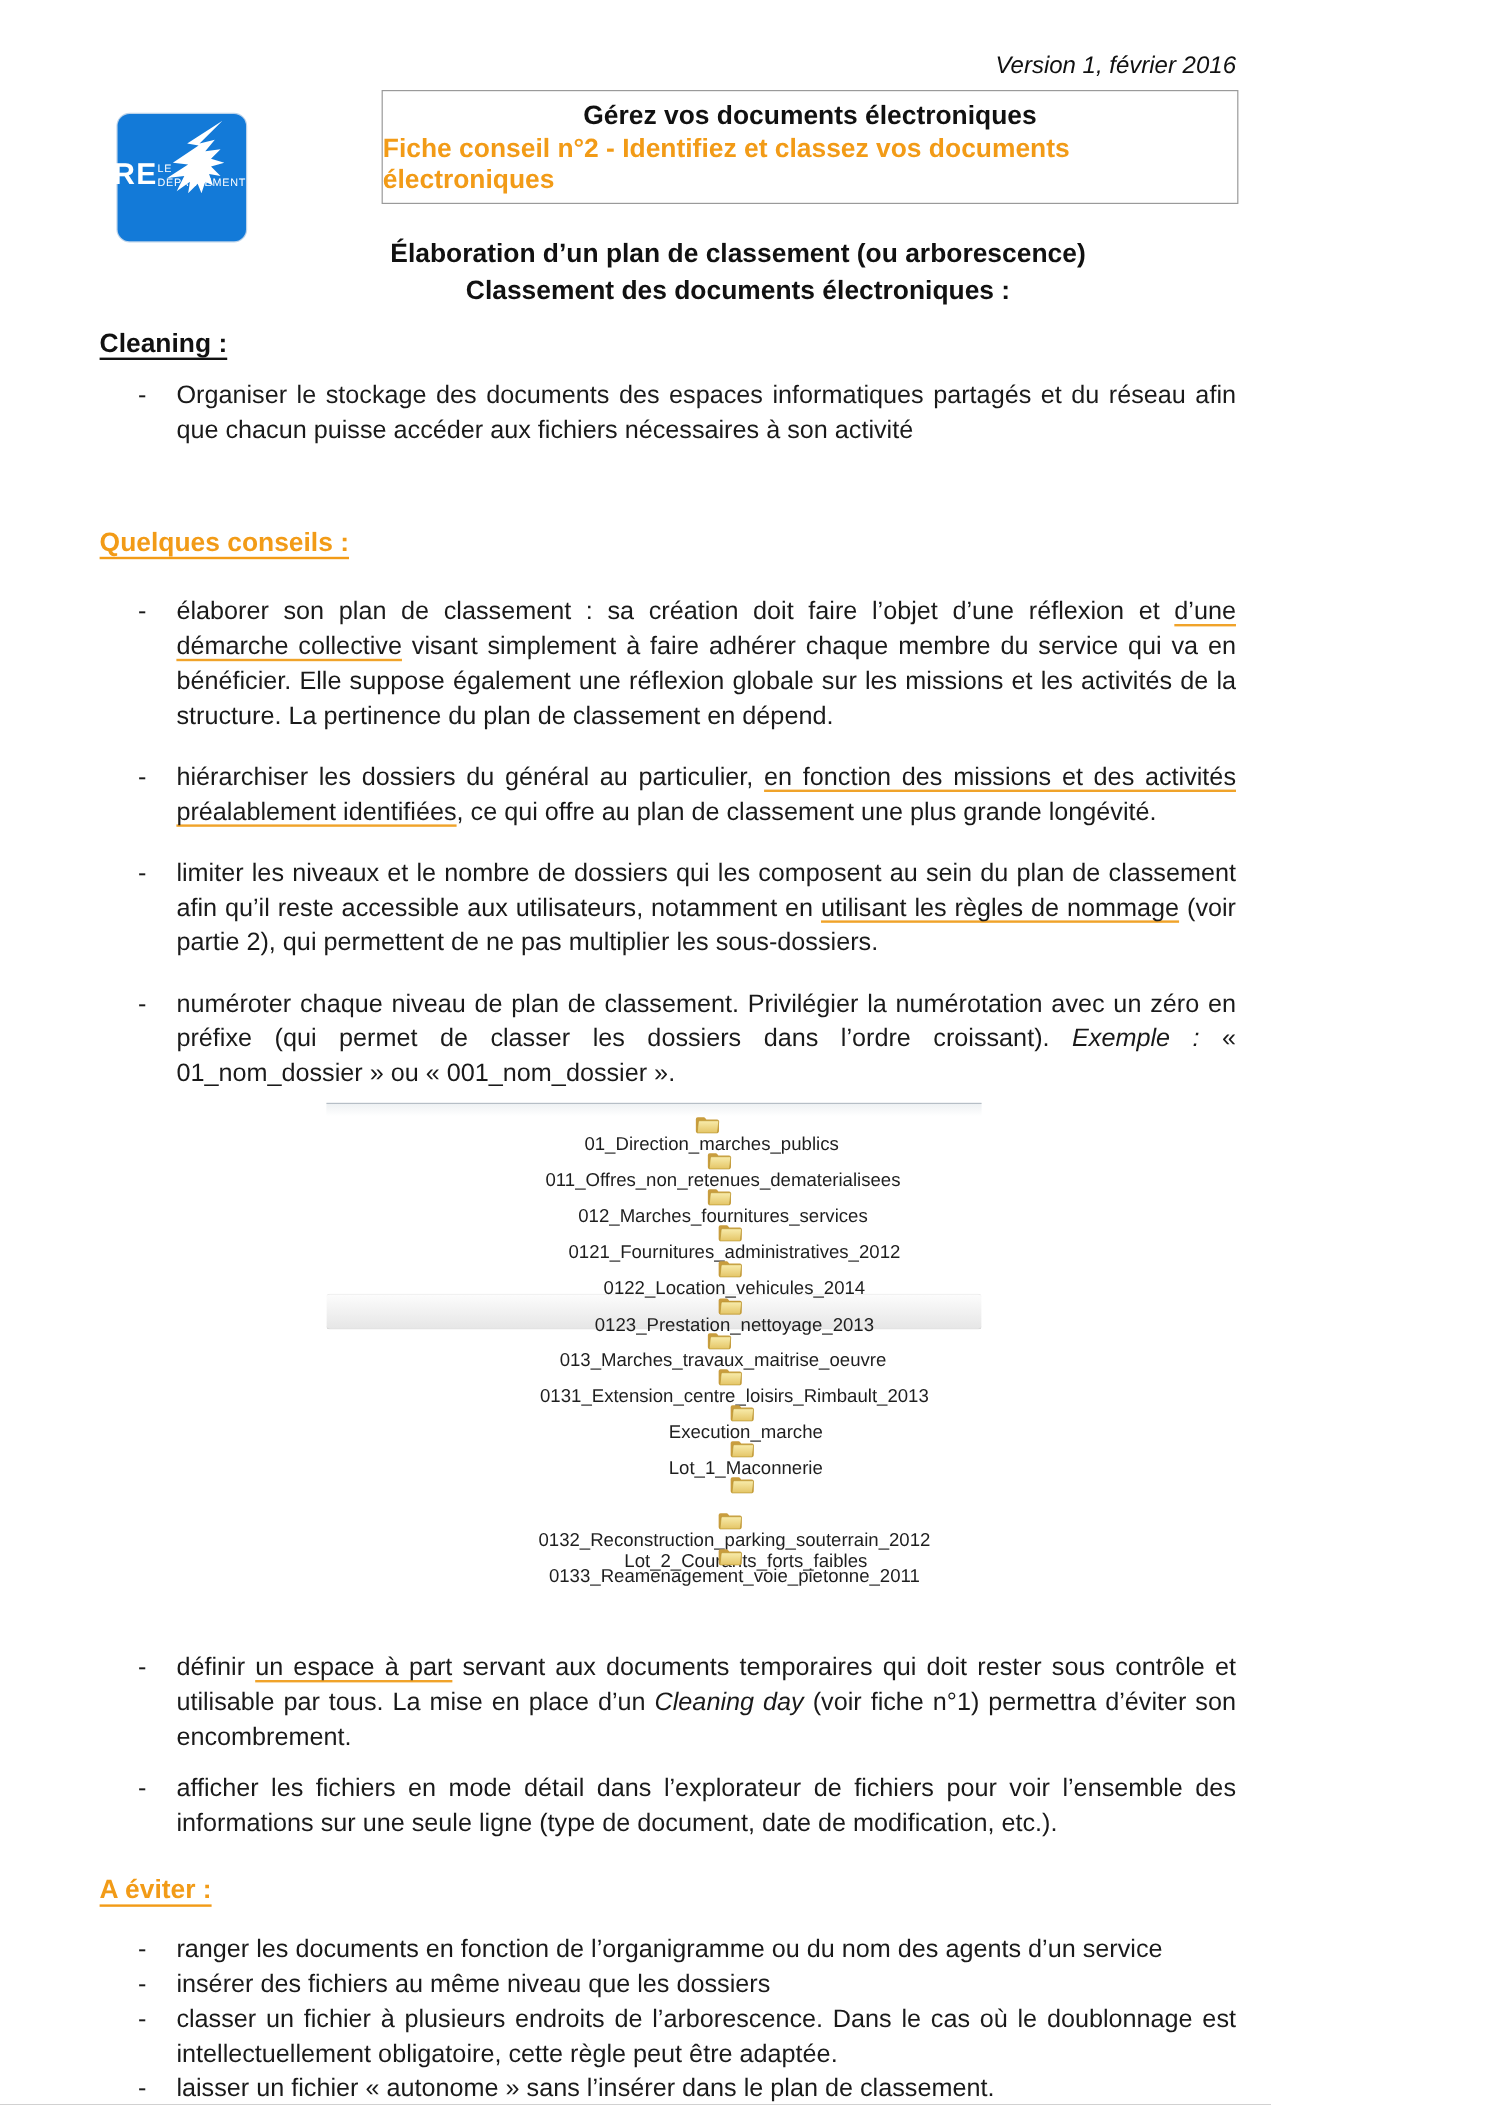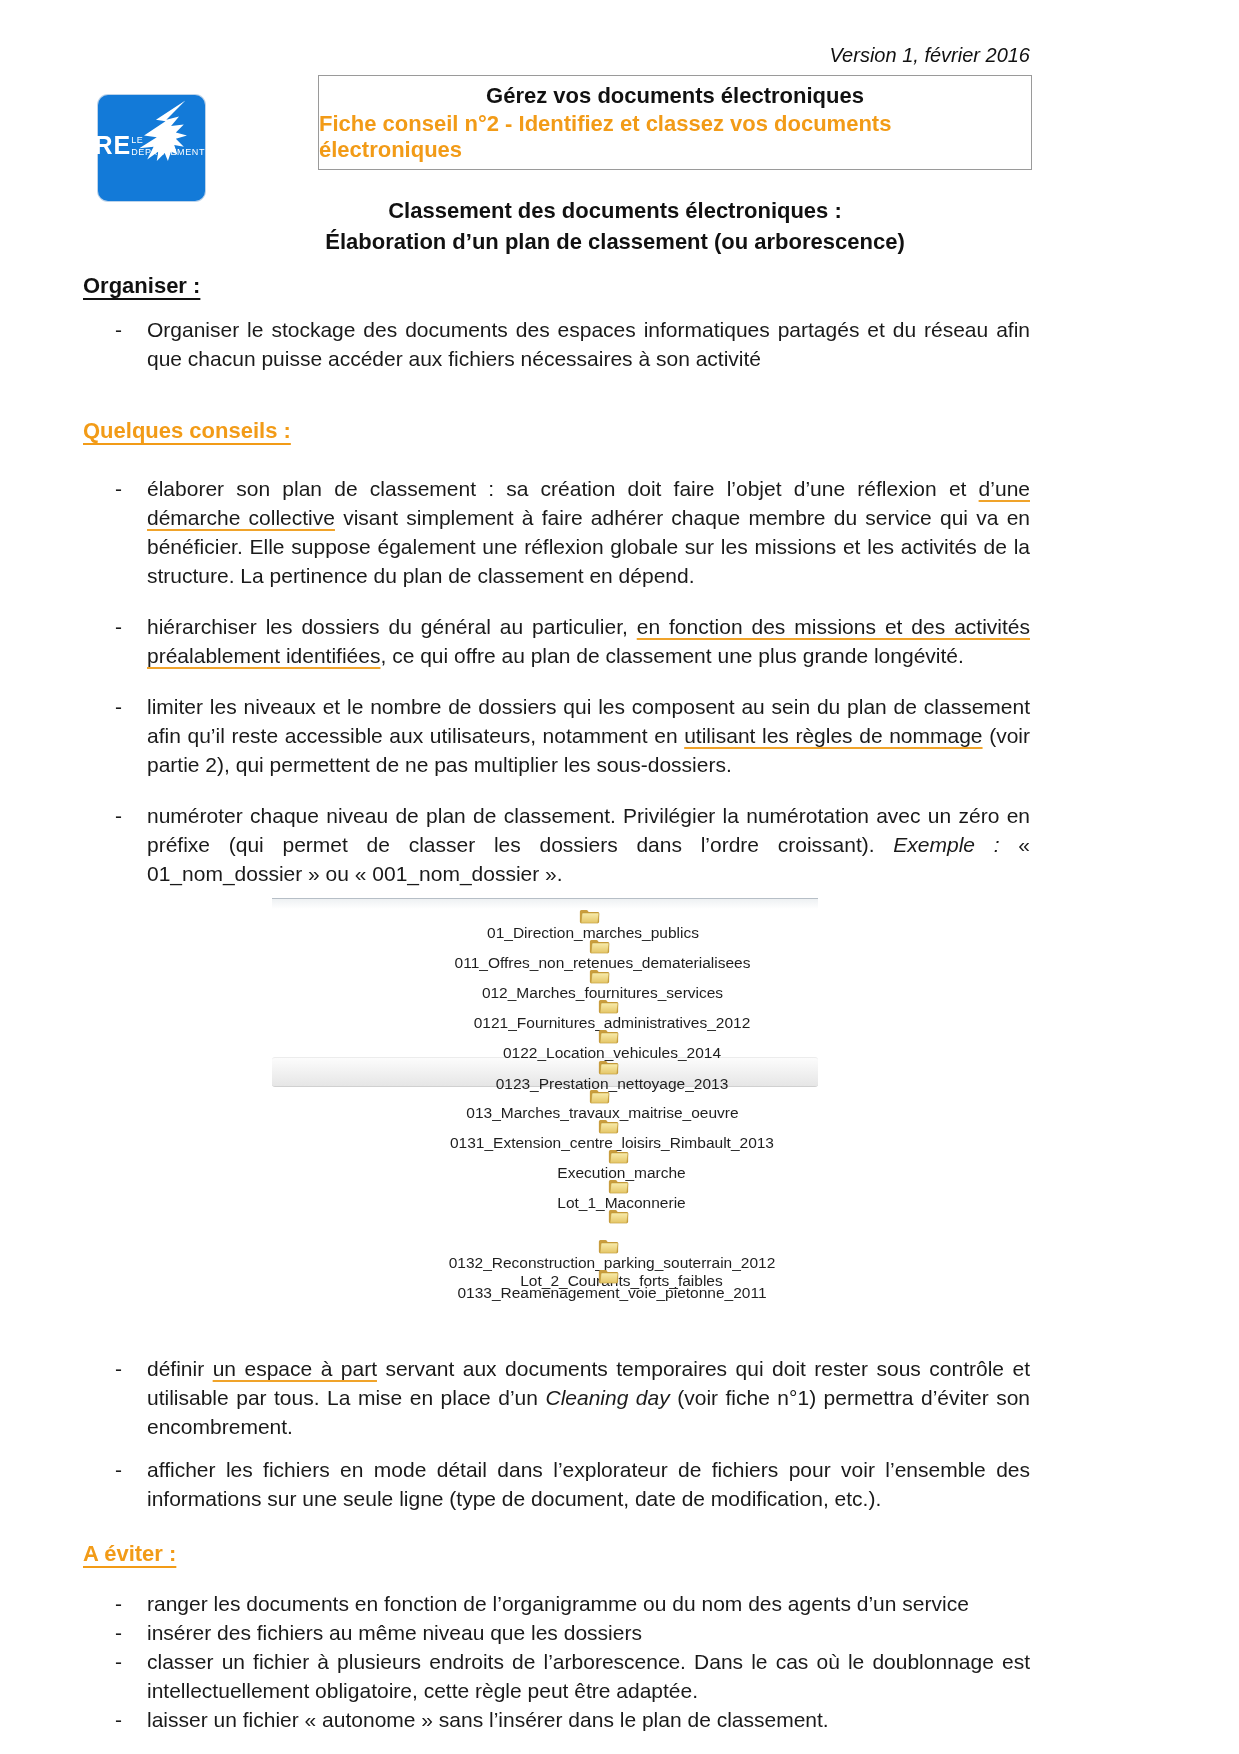--- a/index.html
+++ b/index.html
@@ -62,21 +62,21 @@
     color:#111;
   }
 
   
   .h-sec{
     font-size:22px;font-weight:bold;line-height:26px;
     text-decoration:underline;text-underline-offset:5px;text-decoration-thickness:2px;
   }
   .h-black{color:#111;margin-top:16px;}
   .h-orange{color:#f29b17;text-decoration-color:#f29b17;}
-  .h-conseils{margin-top:45px;}
+  .h-conseils{margin-top:66px;}
   .h-eviter{margin-top:28px;}
 
   
   .bullets{margin:0;}
   .bullet{display:flex;align-items:flex-start;font-size:21px;line-height:29px;}
   .dash{width:32px;margin-left:32px;flex:none;}
   .btext{flex:1;text-align:justify;}
   .btext .u{
     text-decoration:underline;
     text-decoration-color:#f0a32a;
@@ -143,25 +143,25 @@
 
   <div class="header-box">
     <div class="hb-line1">Gérez vos documents électroniques</div>
     <div class="hb-line2">Fiche conseil n°2 - Identifiez et classez vos documents électroniques</div>
   </div>
 
   <div class="content">
     <div class="version-note">Version 1, février 2016</div>
 
     <div class="doc-title">
+      <div>Élaboration d’un plan de classement (ou arborescence)</div>
       <div>Classement des documents électroniques :</div>
-      <div>Élaboration d’un plan de classement (ou arborescence)</div>
     </div>
 
-    <div class="h-sec h-black">Organiser :</div>
+    <div class="h-sec h-black">Cleaning :</div>
     <div class="bullets list-objectif">
         <div class="bullet">
           <span class="dash">-</span>
           <div class="btext"><span>Organiser le stockage des documents des espaces informatiques partagés et du réseau afin que chacun puisse accéder aux fichiers nécessaires à son activité</span></div>
         </div>
       </div>
 
     <div class="h-sec h-orange h-conseils">Quelques conseils :</div>
     <div class="bullets list-conseils-a">
         <div class="bullet">

